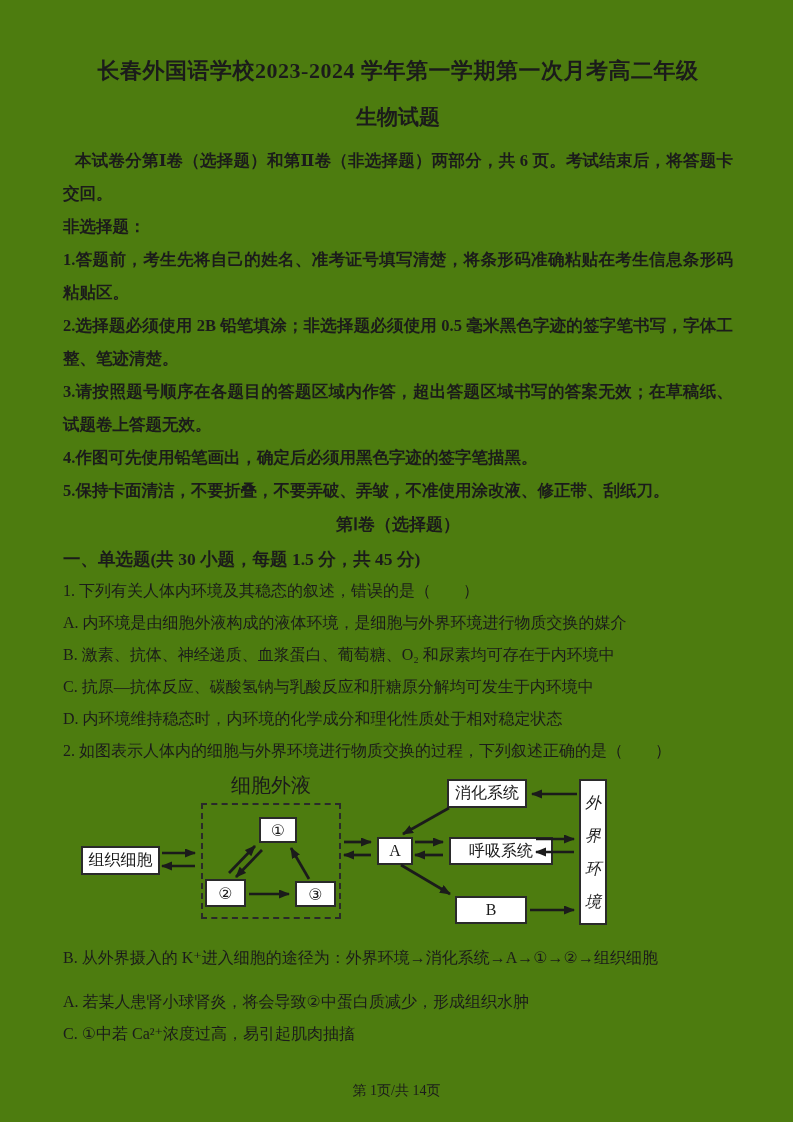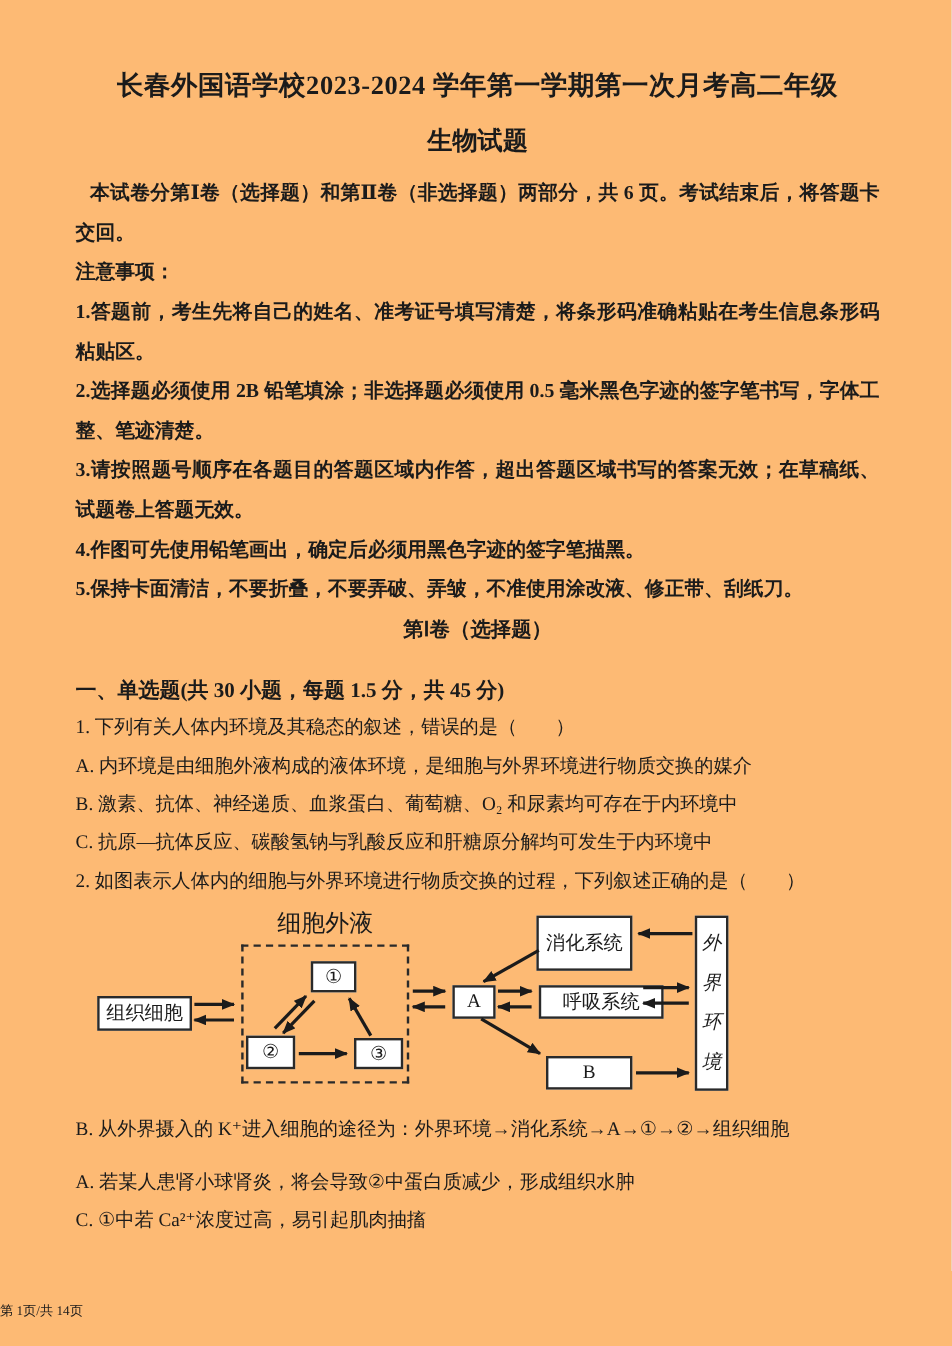--- a/index.html
+++ b/index.html
@@ -1,19 +1,19 @@
 <!DOCTYPE html>
 <html><head>
 <meta charset="utf-8">
 <style>
   html,body{margin:0;padding:0;background:#e8e8e8;}
   .page{
     position:relative;
     width:793px;height:1122px;
-    background:#fdba74;
+    background:#4d7c0f;
     margin:0 auto;
     box-sizing:border-box;
     padding:56px 60px 0 63px;
     font-family:"Liberation Serif","DejaVu Serif","DejaVu Sans",serif;
     color:#1b1b1b;
     overflow:hidden;
   }
   .title{
     text-align:center;
     font-size:22px;
@@ -52,21 +52,21 @@
     font-size:17px;
     font-weight:bold;
     line-height:30px;
     margin-top:3px;
     font-family:Liberation Serif, serif;
   }
   .part-heading{
     font-size:17.5px;
     font-weight:bold;
     line-height:32px;
-    margin-top:19px;
+    margin-top:3px;
   }
   .qline{
     font-size:16px;
     line-height:32px;
   }
   
   .diagram{
     position:relative;
     width:600px;height:172px;
     margin-top:3px;
@@ -98,66 +98,68 @@
     line-height:33px;
     text-align:center;
     padding-top:5px;
     display:block;
   }
   .arrow-svg{position:absolute;left:0;top:0;z-index:3;}
   .footer{
     position:absolute;
     left:0;right:0;
     bottom:22px;
-    font-size:11px;
+    text-align:center;
+    font-size:14px;
     color:#1b1b1b;
   }
 </style>
 </head>
 <body>
 
 <div class="page">
 
   <div class="title">长春外国语学校2023-2024 学年第一学期第一次月考高二年级</div>
   <div class="subtitle">生物试题</div>
 
   <div class="intro">本试卷分第Ⅰ卷（选择题）和第Ⅱ卷（非选择题）两部分，共 6 页。考试结束后，将答题卡交回。</div>
 
-  <div class="notes-heading">注意事项：</div>
+  <div class="notes-heading">非选择题：</div>
   <div class="note">1.答题前，考生先将自己的姓名、准考证号填写清楚，将条形码准确粘贴在考生信息条形码粘贴区。</div>
   <div class="note">2.选择题必须使用 2B 铅笔填涂；非选择题必须使用 0.5 毫米黑色字迹的签字笔书写，字体工整、笔迹清楚。</div>
   <div class="note">3.请按照题号顺序在各题目的答题区域内作答，超出答题区域书写的答案无效；在草稿纸、试题卷上答题无效。</div>
   <div class="note">4.作图可先使用铅笔画出，确定后必须用黑色字迹的签字笔描黑。</div>
   <div class="note">5.保持卡面清洁，不要折叠，不要弄破、弄皱，不准使用涂改液、修正带、刮纸刀。</div>
 
   <div class="section-heading">第Ⅰ卷（选择题）</div>
   <div class="part-heading">一、单选题(共 30 小题，每题 1.5 分，共 45 分)</div>
 
   <div class="qline">1. 下列有关人体内环境及其稳态的叙述，错误的是（　　）</div>
   <div class="qline">A. 内环境是由细胞外液构成的液体环境，是细胞与外界环境进行物质交换的媒介</div>
   <div class="qline">B. 激素、抗体、神经递质、血浆蛋白、葡萄糖、O₂ 和尿素均可存在于内环境中</div>
   <div class="qline">C. 抗原—抗体反应、碳酸氢钠与乳酸反应和肝糖原分解均可发生于内环境中</div>
+  <div class="qline">D. 内环境维持稳态时，内环境的化学成分和理化性质处于相对稳定状态</div>
 
   <div class="qline">2. 如图表示人体内的细胞与外界环境进行物质交换的过程，下列叙述正确的是（　　）</div>
 
   <div class="diagram">
 
     <span class="ecf-label" style="left:138px;top:2px;width:140px;">细胞外液</span>
 
     <div class="dashed-region" style="left:138px;top:33px;width:140px;height:116px;"></div>
 
     <div class="dbox" style="left:18px;top:76px;width:79px;height:29px;">组织细胞</div>
 
     <div class="dbox" style="left:196px;top:47px;width:38px;height:26px;">①</div>
     <div class="dbox" style="left:142px;top:109px;width:41px;height:28px;">②</div>
     <div class="dbox" style="left:232px;top:111px;width:41px;height:26px;">③</div>
 
     <div class="dbox" style="left:314px;top:67px;width:36px;height:28px;">A</div>
 
-    <div class="dbox" style="left:384px;top:9px;width:80px;height:46px;">消化系统</div>
+    <div class="dbox" style="left:384px;top:9px;width:80px;height:29px;">消化系统</div>
     <div class="dbox" style="left:386px;top:67px;width:104px;height:28px;">呼吸系统</div>
     <div class="dbox" style="left:392px;top:126px;width:72px;height:28px;">B</div>
 
     <div class="dbox vertical-box" style="left:516px;top:9px;width:28px;height:146px;font-style:italic;">外界环境</div>
 
     <svg class="arrow-svg" width="600" height="172">
       <defs>
         <marker id="ah" markerUnits="userSpaceOnUse" markerWidth="12" markerHeight="10" refX="10" refY="4.5" orient="auto">
           <path d="M0,0 L11,4.5 L0,9 z" fill="#1b1b1b"></path>
         </marker>

